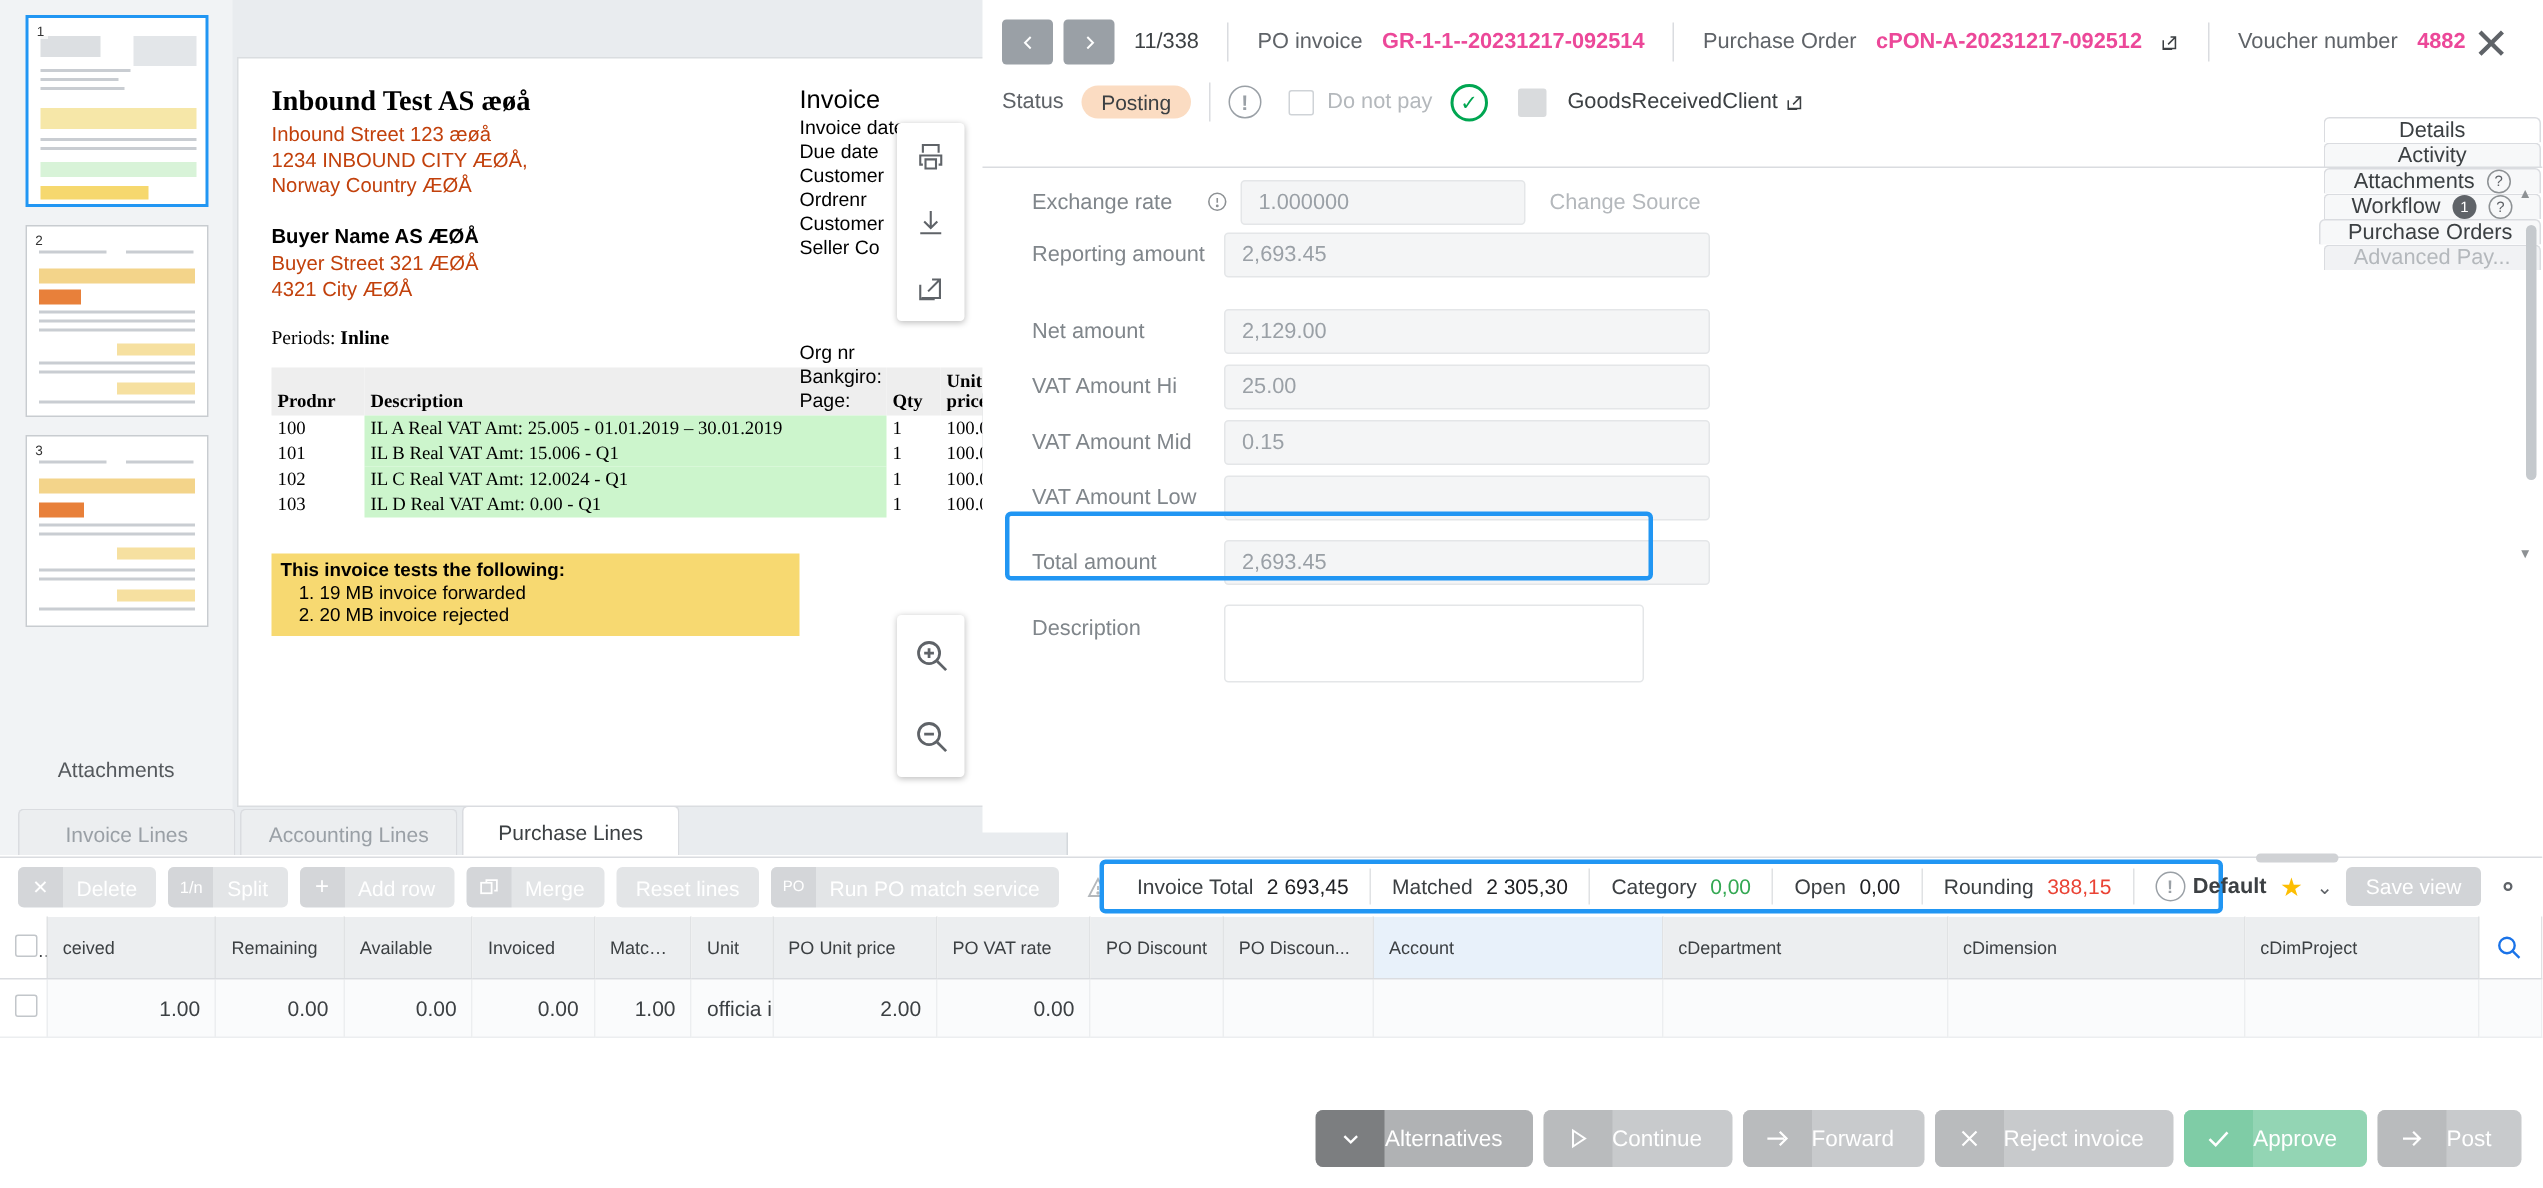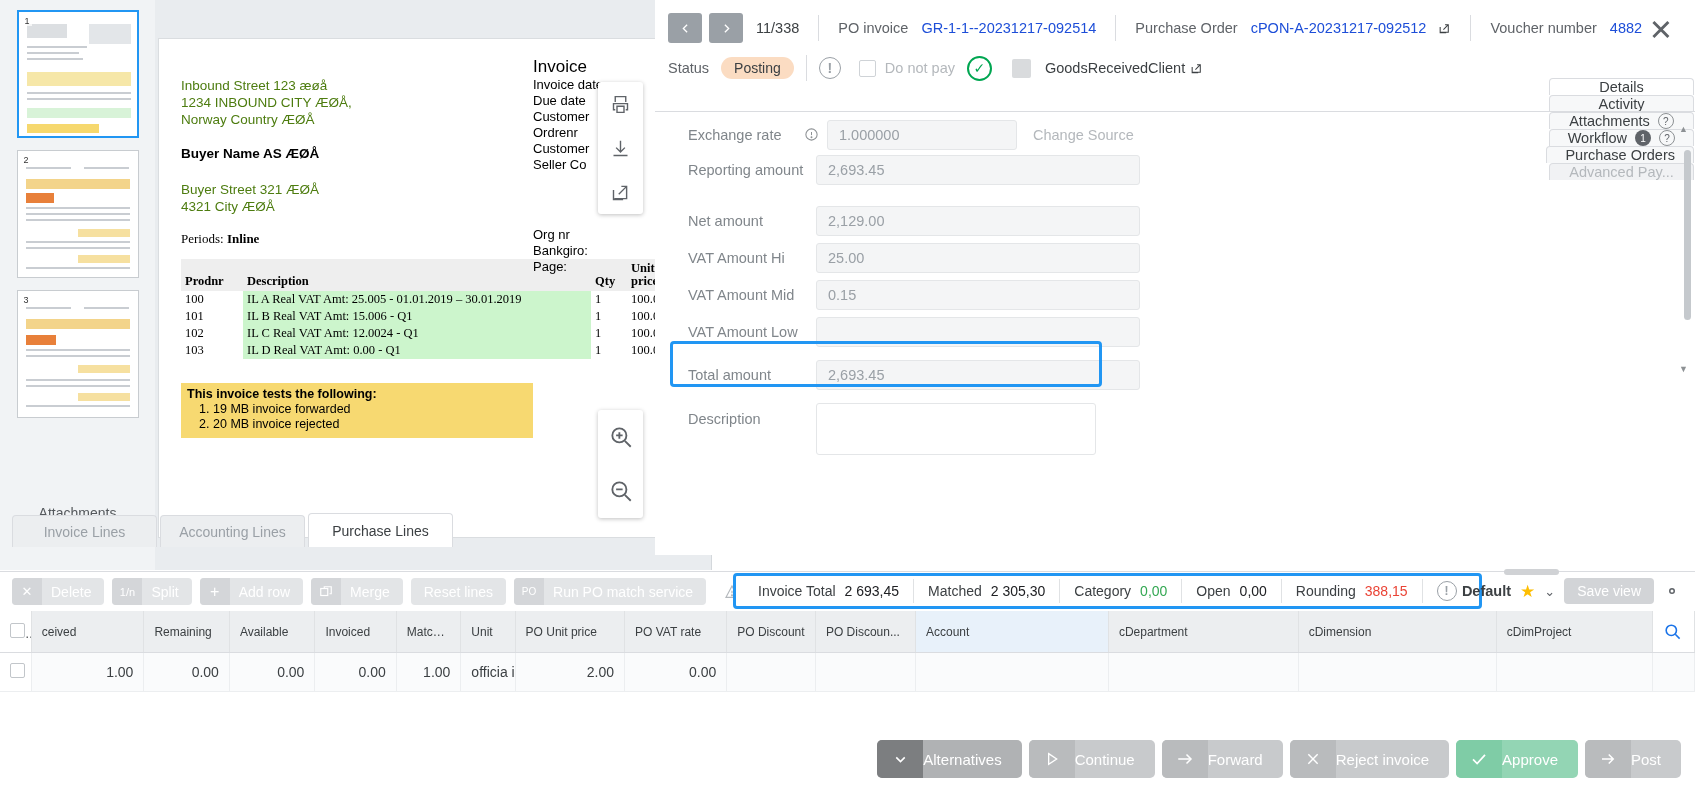--- a/index.html
+++ b/index.html
@@ -38,21 +38,21 @@
     position: absolute; left: 0; top: 505px; width: 155px;
     text-align: center; font-size: 14px; color: #55595d;
   }
 
   .page {
     position: absolute; left: 158px; top: 38px; width: 548px; height: 500px;
     background: #fff; border: 1px solid #dadde0; padding: 18px 22px;
     font-family: "Liberation Sans", sans-serif;
   }
   .inv-head { font-family: "Liberation Serif", serif; font-weight: bold; font-size: 19px; color: #000; }
-  .inv-addr { font-size: 13.5px; line-height: 17px; color: #4d7c0f; margin-top: 20px; }
+  .inv-addr { font-size: 13.5px; line-height: 17px; color: #c2410c; margin-top: 2px; }
   .inv-buyer { font-size: 13.5px; font-weight: bold; color: #000; }
   .inv-right { position: absolute; right: 22px; top: 18px; width: 150px; }
   .inv-right .t { font-family: "Liberation Sans", sans-serif; font-weight: normal; font-size: 17px; }
   .inv-right .r { font-size: 13px; line-height: 16px; color: #000; }
   .periods { font-family: "Liberation Serif", serif; font-size: 13px; margin-top: 16px; }
   .periods b { font-weight: bold; }
 
   table.lines { border-collapse: collapse; width: 100%; margin-top: 12px;
     font-family: "Liberation Serif", serif; font-size: 12.5px; }
   table.lines thead th {
@@ -93,21 +93,21 @@
   .topbar { position: relative; height: 78px; border-bottom: 0px; padding: 12px 0 0 0; }
   .navbtn {
     width: 34px; height: 30px; background: #9aa0a6; border-radius: 3px; border: none;
     color: #fff; font-size: 15px; cursor: pointer; display:inline-flex; align-items:center; justify-content:center;
     vertical-align: middle;
   }
   .topline { display: flex; align-items: center; height: 32px; padding-left: 13px; gap: 7px; }
   .counter { font-size: 14.5px; color: #3c4043; margin-left: 6px; }
   .vsep { width: 1px; height: 26px; background: #dadce0; margin: 0 12px; }
   .lbl { font-size: 14.5px; color: #5f6368; }
-  .val { font-size: 14.5px; color: #1d4ed8; margin-left: 6px; }
+  .val { font-size: 14.5px; color: #ec4899; margin-left: 6px; font-weight: bold; }
   .extlink { color: #3c4043; font-size: 12px; margin-left: 5px; cursor: pointer; }
 
   .statusline { display: flex; align-items: center; height: 34px; padding-left: 13px; margin-top: 7px; }
   .pill { background: #fbdcc2; color: #3c4043; font-size: 14px; border-radius: 11px; padding: 3px 13px; margin-left: 12px; }
   .circ-ico { width: 22px; height: 22px; border-radius: 50%; border: 1.6px solid #9aa0a6; color:#9aa0a6;
     display:flex; align-items:center; justify-content:center; font-size: 14px; font-weight: bold; }
   .chk-empty { width: 17px; height: 17px; border: 1.5px solid #cfd3d7; border-radius: 2px; background:#fff; }
   .greencheck { width: 25px; height: 25px; border-radius: 50%; border: 2.5px solid #00a651; color: #00a651;
     display:flex; align-items:center; justify-content:center; font-size: 14px; }
   .greysq { width: 19px; height: 19px; background: #d9dbdd; border-radius: 2px; }
@@ -144,21 +144,21 @@
     border: 3px solid #2196f3; border-radius: 4px; pointer-events: none;
   }
   .descbox {
     height: 52px; background: #fff; border: 1px solid #e4e6e8; border-radius: 3px; width: 280px;
   }
   .scroll-r { position: absolute; right: 4px; top: 12px; width: 7px; height: 230px; }
   .scroll-r .bar { width: 7px; height: 170px; background: #c5c9cd; border-radius: 4px; margin-top: 26px;}
   .caret { position:absolute; right: 3px; font-size: 9px; color:#8d9194; }
 
   
-  .ltabs { position: absolute; left: 0; top: 512px; width: 655px; height: 35px; display: flex; align-items: flex-end; padding-left: 12px; }
+  .ltabs { position: absolute; left: 0; top: 536px; width: 655px; height: 35px; display: flex; align-items: flex-end; padding-left: 12px; }
   .ltab {
     height: 32px; width: 145px; background: #eceef0; border: 1px solid #dadce0; border-bottom: none;
     border-radius: 4px 4px 0 0; display: flex; align-items: center; justify-content: center;
     font-size: 14px; color: #9aa0a6; margin-right: 3px; cursor: pointer;
   }
   .ltab.active { background: #fff; color: #3c4043; height: 34px; }
 
   
   .grid-wrap { position: absolute; left: 0; top: 571px; width: 1695px; height: 221px; background: #fff; border-top: 1px solid #dadce0; }
   .gtool { height: 39px; display: flex; align-items: center; padding-left: 12px; gap: 8px; position: relative; }
@@ -274,20 +274,21 @@
         <div class="tblk" style="left:60px;top:74px;width:52px;height:8px;background:#f6e0a0"></div>
         <div class="tl" style="left:8px;top:88px;width:104px"></div>
         <div class="tl" style="left:8px;top:94px;width:104px"></div>
         <div class="tblk" style="left:60px;top:102px;width:52px;height:8px;background:#f6e0a0"></div>
         <div class="tl" style="left:8px;top:114px;width:104px"></div>
       </div>
       <div class="attach-label">Attachments</div>
     </div>
 
     <div class="page">
+      <div class="inv-head">Inbound Test AS æøå</div>
       <div class="inv-addr">
         <div>Inbound Street 123 æøå</div>
         <div>1234 INBOUND CITY ÆØÅ,</div>
         <div>Norway Country ÆØÅ</div>
       </div>
       <div style="height:18px"></div>
       <div class="inv-buyer">Buyer Name AS ÆØÅ</div>
       <div class="inv-addr">
         <div>Buyer Street 321 ÆØÅ</div>
         <div>4321 City ÆØÅ</div>

